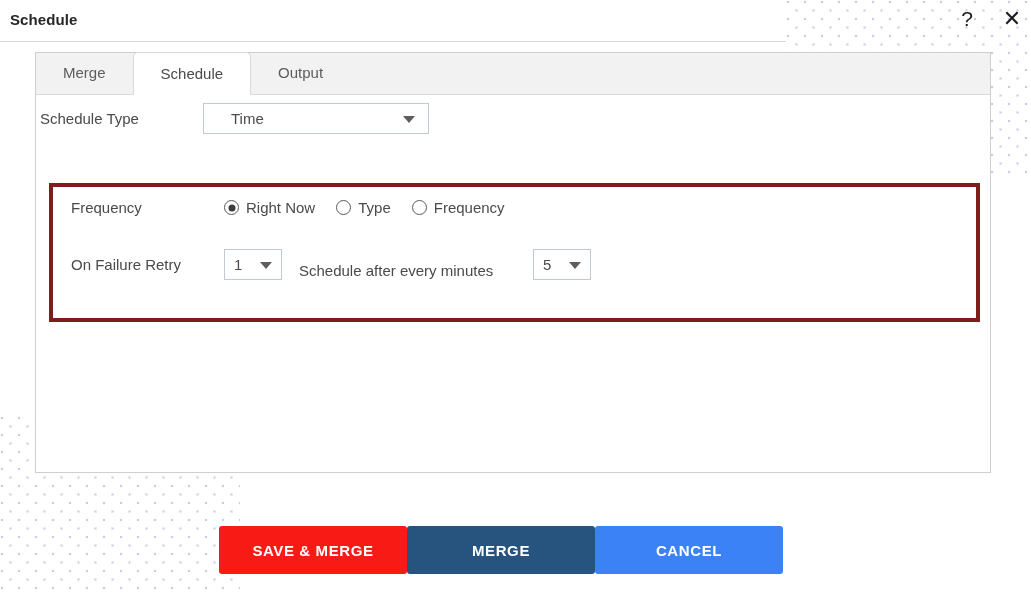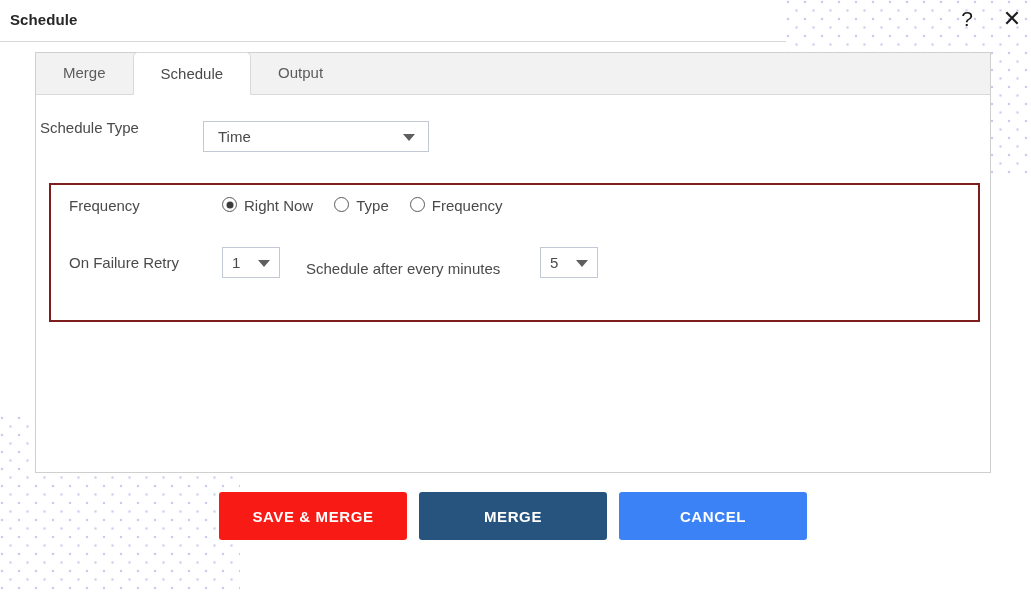--- a/index.html
+++ b/index.html
@@ -112,52 +112,52 @@
   .select-box {
     position: relative;
     border: 1px solid #c3c9d4;
     background: #ffffff;
     box-sizing: border-box;
     display: flex; align-items: center;
     cursor: pointer;
   }
   #schedule-type-select {
     width: 226px; height: 31px;
-    padding-left: 14px;
-    font-size: 15px; color: #4a4a4a; margin-top: 18px;
+    padding-left: 27px;
+    font-size: 15px; color: #4a4a4a;
   }
   .caret {
     position: absolute;
     width: 0; height: 0;
     border-left: 6px solid transparent;
     border-right: 6px solid transparent;
     border-top: 7px solid #5e5e5e;
     pointer-events: none;
   }
   #schedule-type-select .caret { right: 13px; top: 12px; }
 
   
   #frequency-group {
     position: absolute;
     left: 13px; top: 88px;
     width: 931px; height: 139px;
-    border: 2px solid #7f1d1d;
+    border: 4px solid #7f1d1d;
     box-sizing: border-box;
     background: #fff;
   }
 
   #frequency-row {
     position: absolute; left: 18px; top: 12px;
     display: flex; align-items: center;
   }
   #frequency-label {
     font-size: 15px; color: #4a4a4a; width: 153px;
   }
   .radio-option {
-    display: flex; 
+    display: flex; align-items: center;
     margin-right: 21px;
     cursor: pointer;
     white-space: nowrap;
   }
   .radio-circle {
     width: 15px; height: 15px;
     border: 1.6px solid #5a5a5a;
     border-radius: 50%;
     box-sizing: border-box;
     margin-right: 7px;
@@ -186,40 +186,39 @@
   #retry-select {
     width: 58px; height: 31px;
     padding-left: 9px;
     font-size: 15px; color: #4a4a4a;
     flex: none;
   }
   #retry-select .caret { right: 9px; top: 12px; }
 
   #schedule-every-label {
     font-size: 15px; color: #4a4a4a;
-    margin-left: 26px;
+    margin-left: 17px;
     width: 222px;
     line-height: 19px;
     padding-top: 5px;
   }
   #interval-select {
     width: 58px; height: 31px;
     padding-left: 9px;
     font-size: 15px; color: #4a4a4a;
     flex: none;
     margin-left: 12px;
   }
   #interval-select .caret { right: 9px; top: 12px; }
 
   
   #footer-buttons {
     position: absolute;
-    left: 219px; top: 492px;
+    left: 219px; top: 526px;
     display: flex;
-    gap: 12px;
   }
   .action-btn {
     height: 48px;
     border: none;
     border-radius: 3px;
     color: #ffffff;
     font-family: "Liberation Sans", sans-serif;
     font-size: 15px;
     font-weight: bold;
     letter-spacing: .6px;

